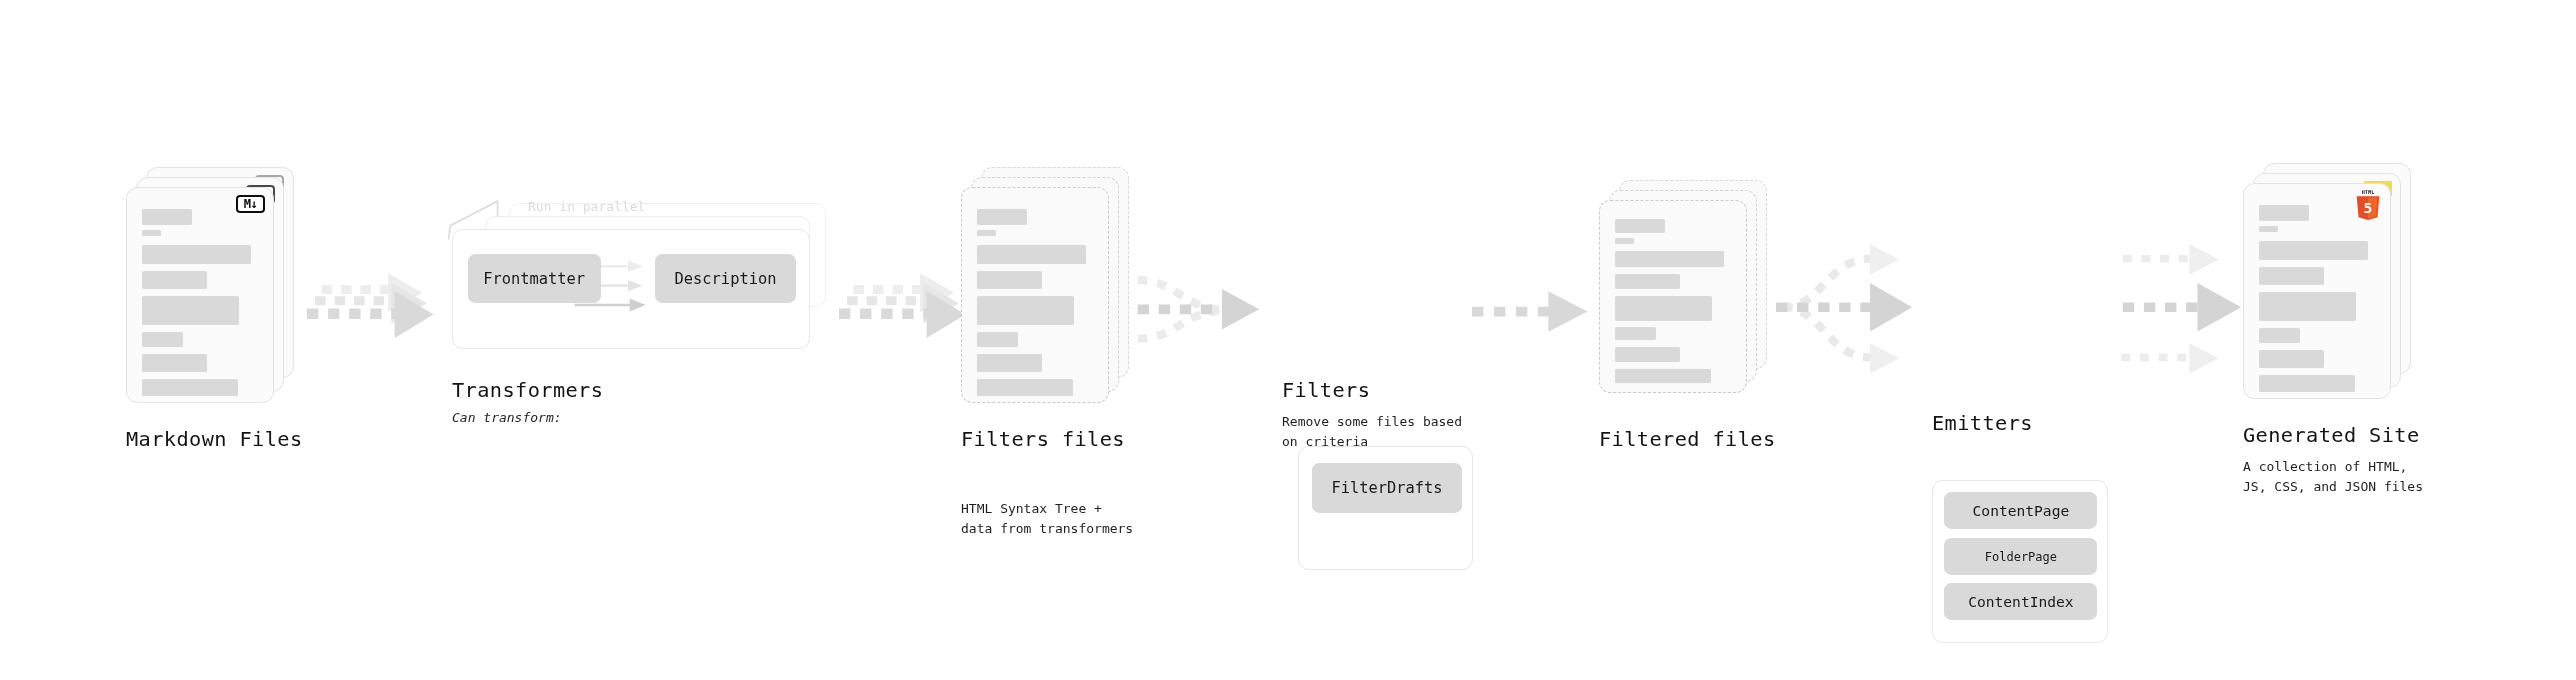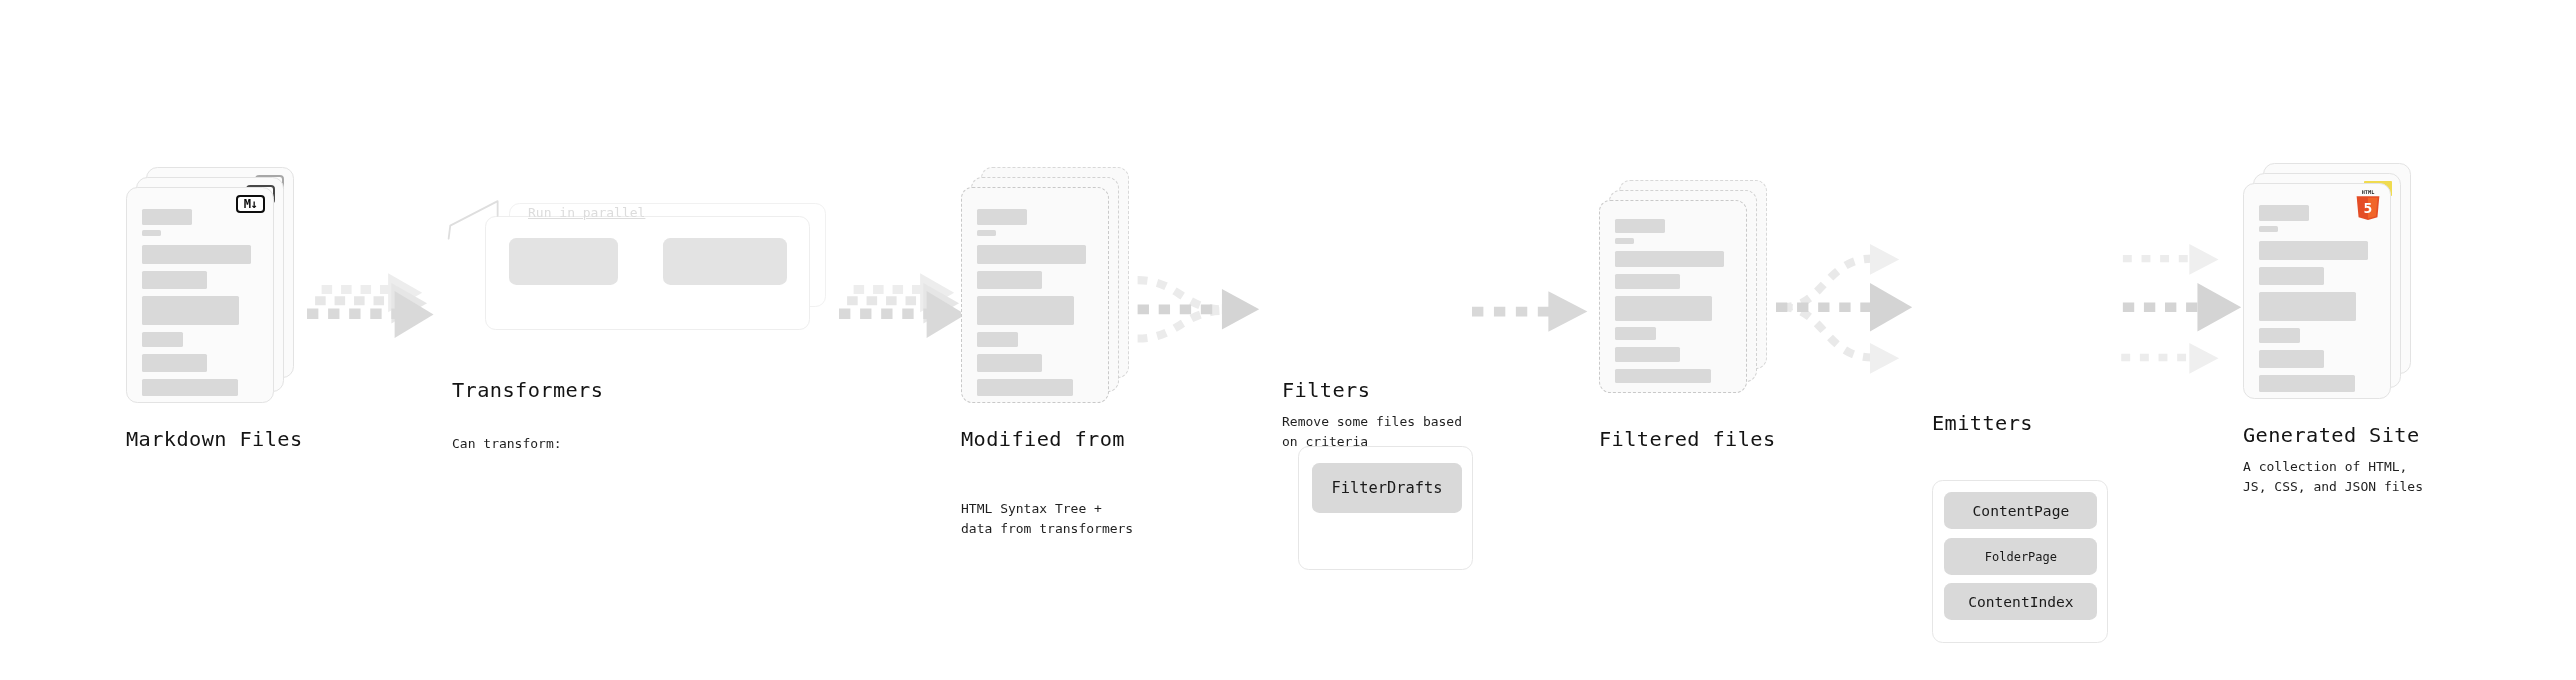--- a/index.html
+++ b/index.html
@@ -177,28 +177,47 @@
   <div class="node proc" style="left:452px;top:203px;width:382px;height:146px;">
 
     <div class="proc-frame" style="left:57px;top:0px;width:317px;height:104px;border-color:#f1f1f1;">
       <div class="pill ghost" style="left:23px;top:19.5px;width:104px;height:46px;"></div>
       <div class="pill ghost" style="left:171px;top:19.5px;width:120px;height:46px;"></div>
     </div>
     <div class="proc-frame" style="left:32.5px;top:13px;width:325px;height:114px;border-color:#eeeeee;">
       <div class="pill ghost2" style="left:23px;top:21px;width:109px;height:47px;"></div>
       <div class="pill ghost2" style="left:177px;top:21px;width:124px;height:47px;"></div>
     </div>
+    <div class="proc-frame" style="left:0px;top:26px;width:358px;height:120px;border-color:#e6e6e6;">
+
+      <svg style="position:absolute;left:120px;top:28px;" width="89" height="65" viewBox="0 0 110 80">
+        <g stroke="#ececec" stroke-width="3" fill="none">
+          <path d="M2 10 H72"></path>
+            </g>
+        <polygon points="68,3 86,10 68,17" fill="#ececec"></polygon>
+        <g stroke="#e4e4e4" stroke-width="3" fill="none">
+          <path d="M2 34 H72"></path>
+            </g>
+        <polygon points="68,27 86,34 68,41" fill="#e4e4e4"></polygon>
+        <g stroke="#cfcfcf" stroke-width="3" fill="none">
+          <path d="M2 58 H74"></path>
+            </g>
+        <polygon points="70,50 90,58 70,66" fill="#cfcfcf"></polygon>
+      </svg>
+      <div class="pill" style="left:14.6px;top:24.4px;width:133px;height:49px;font-size:15.4px;">Frontmatter</div>
+      <div class="pill" style="left:202px;top:24.4px;width:141px;height:49px;font-size:15.4px;">Description</div>
+    </div>
 
     <svg style="position:absolute;left:-4.9px;top:-9.8px;" width="98" height="49" viewBox="0 0 120 60">
       <path d="M2 56 L4 40 L62 10 L62 28" stroke="#dedede" stroke-width="2.2" fill="none" stroke-linecap="round" stroke-linejoin="round"></path>
     </svg>
   </div>
-  <div class="label-faint" style="left:528px;top:205px;text-decoration:underline;">Run in parallel</div>
+  <div class="label-faint" style="left:528px;top:199px;">Run in parallel</div>
   <div class="label-title" style="left:452px;top:378px;">Transformers</div>
-  <div class="label-sub" style="left:452px;top:434px;">Can transform:</div>
+  <div class="label-sub" style="left:452px;top:408px;font-style:italic;">Can transform:</div>
 
   <div class="node" style="left:839px;top:268px;">
     <svg width="146" height="98" viewBox="0 0 180 120">
       <g stroke="#ededed" stroke-width="11" stroke-dasharray="13 11" fill="none">
             <path d="M18 26 H108"></path>
           </g>
       <polygon points="100,6 142,30 100,54" fill="#ededed"></polygon>
       <g stroke="#e6e6e6" stroke-width="11" stroke-dasharray="13 11" fill="none">
             <path d="M10 40 H112"></path>
           </g>
@@ -221,21 +240,21 @@
           <div class="bar" style="width:109px;height:18.7px;margin-bottom:7.3px;"></div>
           <div class="bar" style="width:65px;height:18px;margin-bottom:7.3px;"></div>
           <div class="bar" style="width:97px;height:28.4px;margin-bottom:7.3px;"></div>
           <div class="bar" style="width:41px;height:14.6px;margin-bottom:7.3px;"></div>
           <div class="bar" style="width:65px;height:18px;margin-bottom:7.3px;"></div>
           <div class="bar" style="width:96px;height:16.3px;"></div>
         </div>
       </div>
     </div>
   </div>
-  <div class="label-title" style="left:961px;top:427px;">Modified from</div>
+  <div class="label-title" style="left:961px;top:427px;">Filters files</div>
   <div class="label-sub" style="left:961px;top:475px;margin-top:24px;">HTML Syntax Tree +
 data from transformers</div>
 
   <div class="node" style="left:1136px;top:262px;">
     <svg width="154" height="106" viewBox="0 0 190 130">
       <g stroke="#ebebeb" stroke-width="10" stroke-dasharray="12 12" fill="none" stroke-linecap="butt">
         <path d="M2 22 C52 22 58 58 108 58"></path>
         <path d="M2 94 C52 94 58 60 108 60"></path>
       </g>
       <g stroke="#d4d4d4" stroke-width="12" stroke-dasharray="14 12" fill="none">

